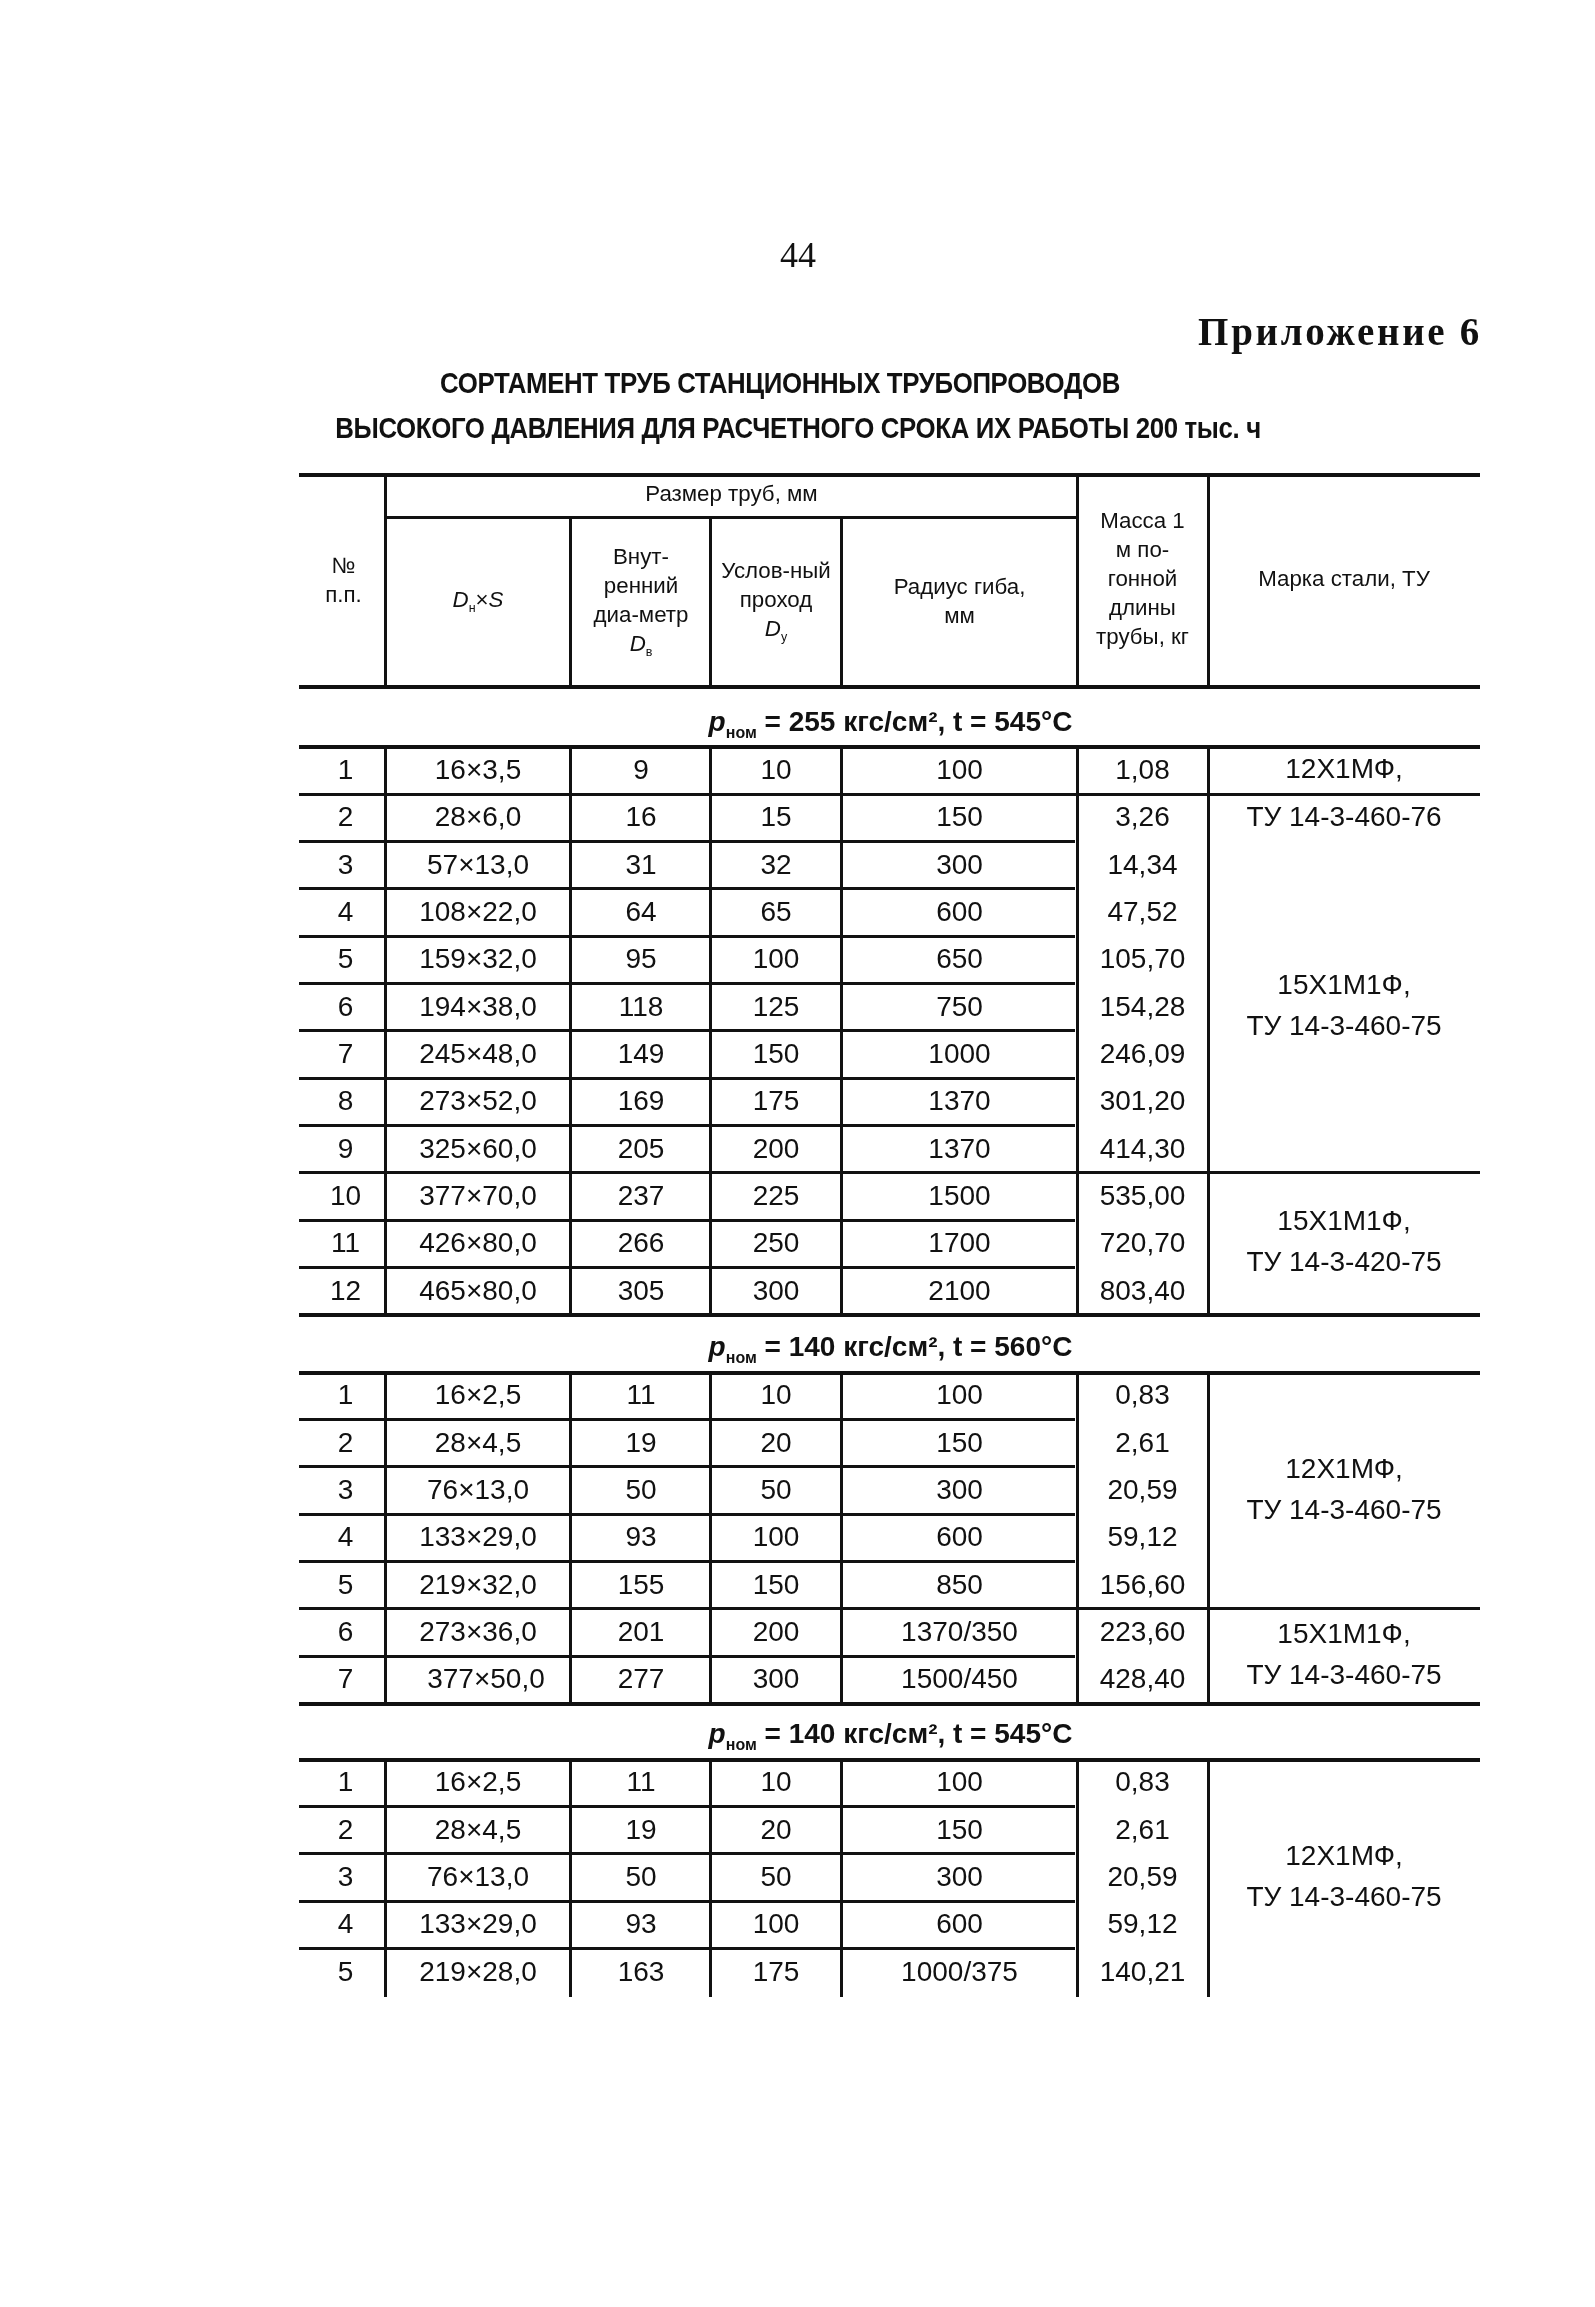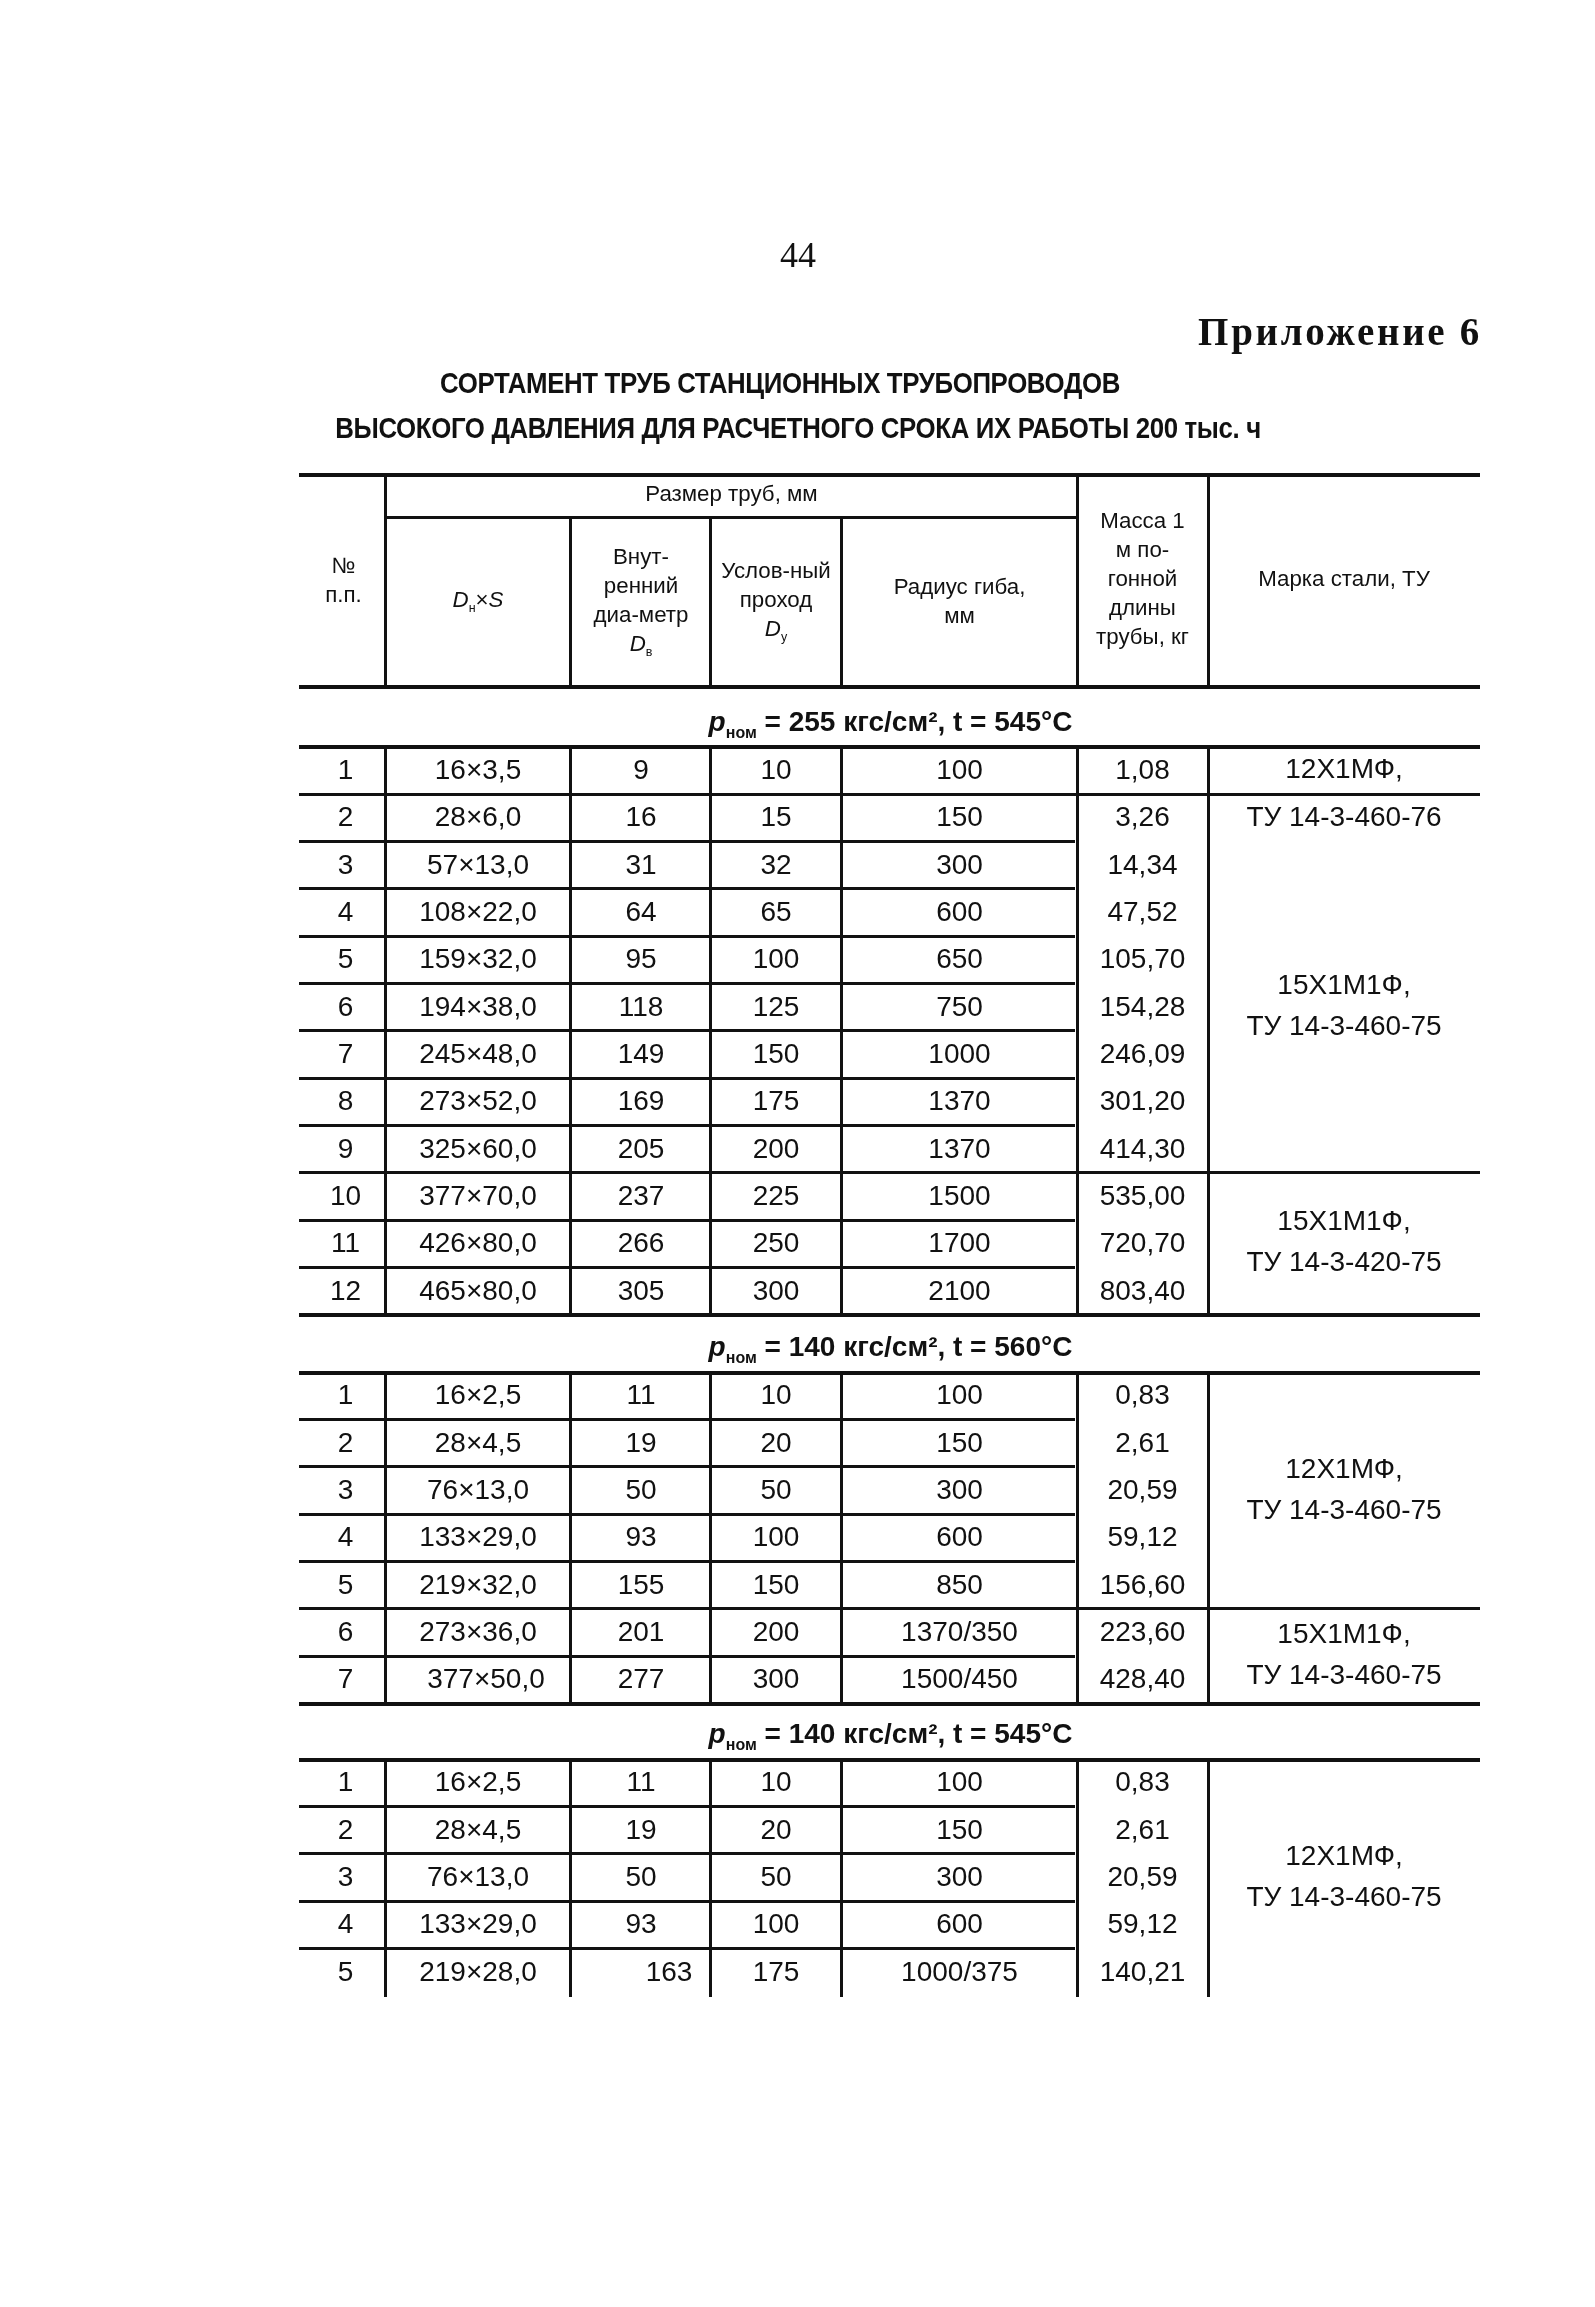--- a/index.html
+++ b/index.html
@@ -258,21 +258,21 @@
       <div class="cell" style="left: 843px; width: 233px; top: 1855px; height: 45px;">300</div>
       <div class="cell" style="left: 1078px; width: 129px; top: 1855px; height: 45px;">20,59</div>
       <div class="cell" style="left: 306px; width: 79px; top: 1902px; height: 45px;">4</div>
       <div class="cell" style="left: 387px; width: 182px; top: 1902px; height: 45px;">133×29,0</div>
       <div class="cell" style="left: 572px; width: 138px; top: 1902px; height: 45px;">93</div>
       <div class="cell" style="left: 712px; width: 128px; top: 1902px; height: 45px;">100</div>
       <div class="cell" style="left: 843px; width: 233px; top: 1902px; height: 45px;">600</div>
       <div class="cell" style="left: 1078px; width: 129px; top: 1902px; height: 45px;">59,12</div>
       <div class="cell" style="left: 306px; width: 79px; top: 1950px; height: 45px;">5</div>
       <div class="cell" style="left: 387px; width: 182px; top: 1950px; height: 45px;">219×28,0</div>
-      <div class="cell" style="left: 572px; width: 138px; top: 1950px; height: 45px; padding-left: 28px;">163</div>
+      <div class="cell" style="left: 572px; width: 138px; top: 1950px; height: 45px;">163</div>
       <div class="cell" style="left: 712px; width: 128px; top: 1950px; height: 45px;">175</div>
       <div class="cell" style="left: 843px; width: 233px; top: 1950px; height: 45px;">1000/375</div>
       <div class="cell" style="left: 1078px; width: 129px; top: 1950px; height: 45px;">140,21</div>
       <div class="steel" style="left: 1210px; width: 268px; top: 1758px; height: 237px;">
         <span>12Х1МФ,</span>
         <span>ТУ 14-3-460-75</span>
       </div>
     </div>
 </div>
 

